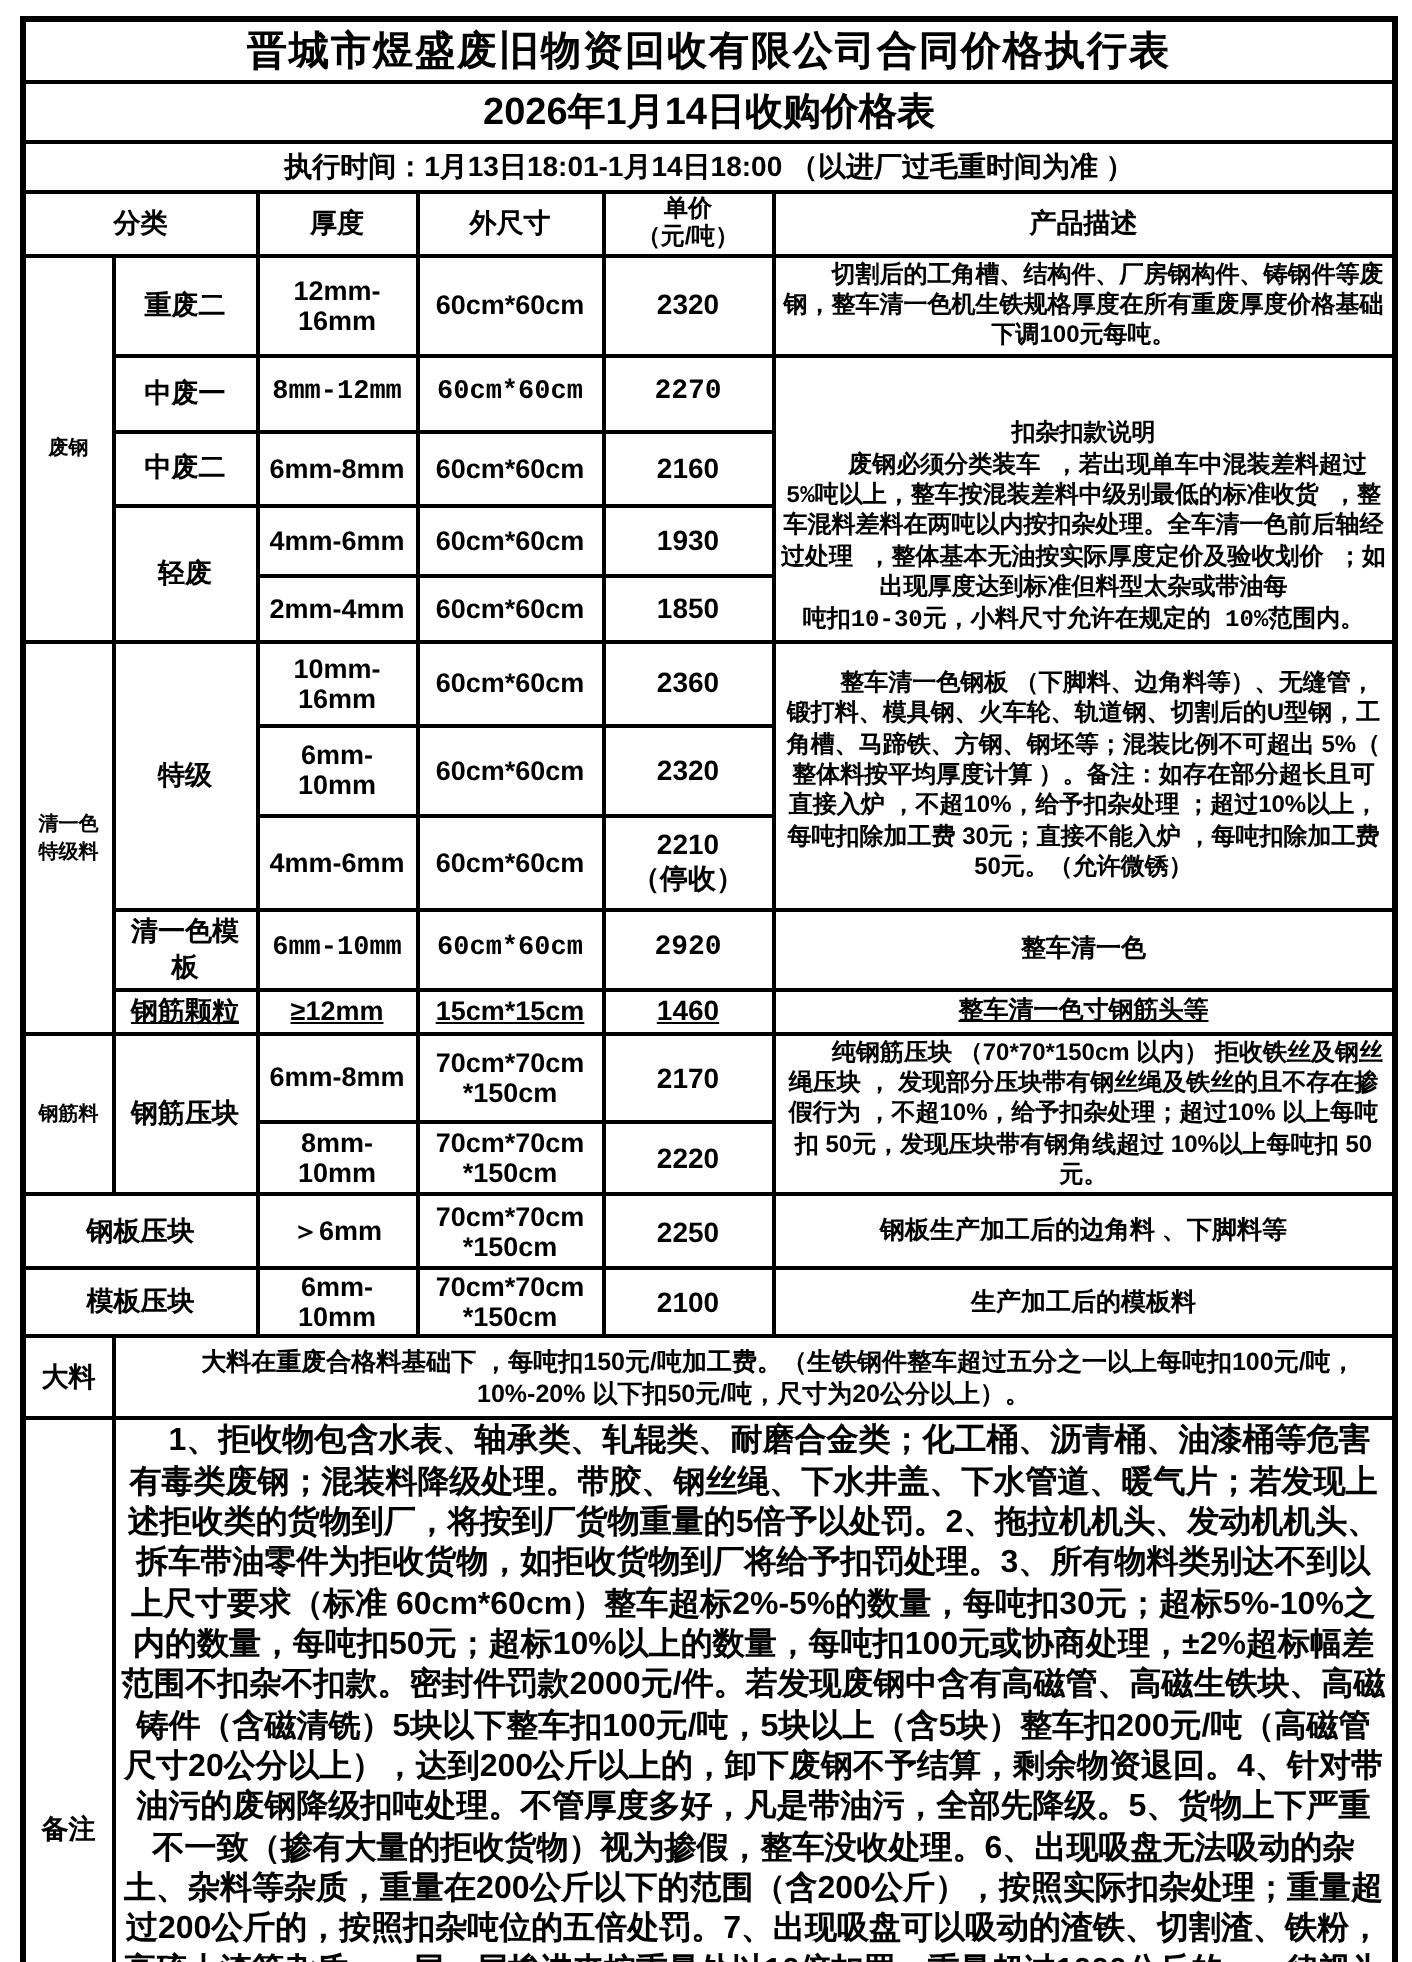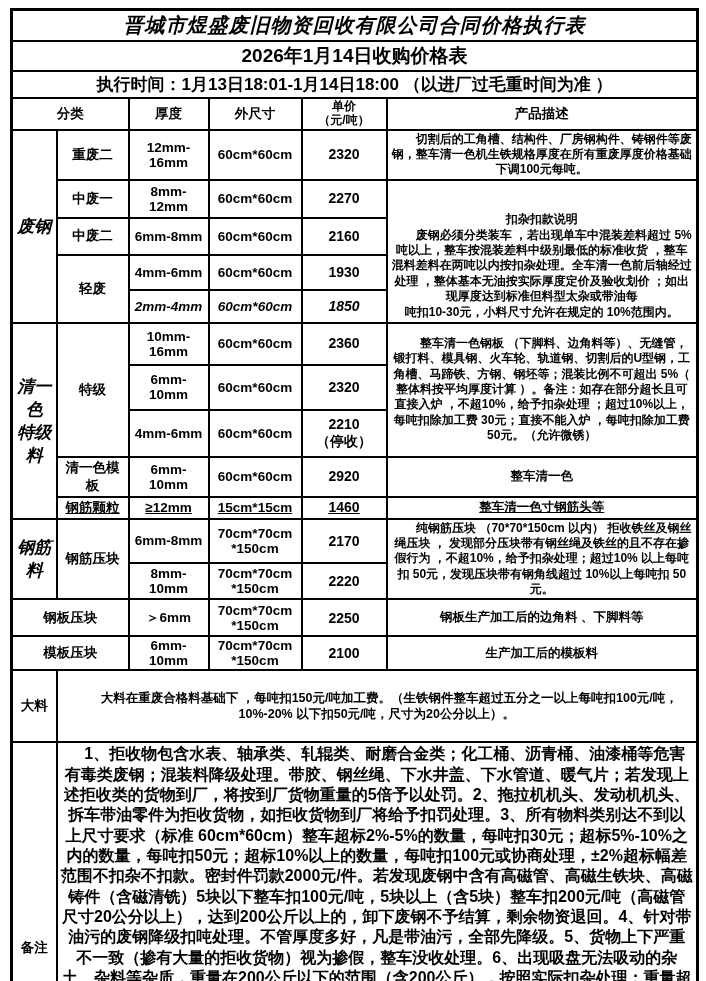--- a/index.html
+++ b/index.html
@@ -24,38 +24,38 @@
     text-align: center;
     vertical-align: middle;
     padding: 1px 3px;
     overflow: hidden;
   }
 
   .h-title   { height: 30px; }
   .h-subtitle{ height: 24px; }
   .h-exec    { height: 25px; }
   .h-cols    { height: 16px; }
-  .r1 { height: 42px; } .r2 { height: 38px; } .r3 { height: 37px; }
-  .r4 { height: 35px; } .r5 { height: 33px; font-style: italic; }
+  .r1 { height: 42px; } .r2 { height: 38px; font-family: Liberation Mono, monospace; } .r3 { height: 37px; }
+  .r4 { height: 35px; } .r5 { height: 33px; }
   .r6 { height: 42px; } .r7 { height: 45px; } .r8 { height: 47px; }
-  .r9 { height: 33px; } .r10{ height: 16px; text-decoration: underline; }
+  .r9 { height: 33px; font-family: Liberation Mono, monospace; } .r10{ height: 16px; text-decoration: underline; }
   .r11{ height: 42px; } .r12{ height: 33px; }
   .r13{ height: 37px; } .r14{ height: 29px; }
-  .r15{ height: 72px; } .r16{ height: 176px; }
+  .r15{ height: 41px; } .r16{ height: 176px; }
   .rfoot { height: 91px; }
 
-  td.title    { font-size: 20px; letter-spacing: 1px; font-style: italic; }
+  td.title    { font-size: 20px; letter-spacing: 1px; }
   td.subtitle { font-size: 19px; }
-  td.exec     { font-size: 17px; }
+  td.exec     { font-size: 14px; }
   .h-cols td  { font-size: 13.5px; }
   td.price-head { font-size: 12px; line-height: 1.15; }
 
   td.cell { font-size: 13.5px; }
   td.num  { font-size: 14px; line-height: 1.2; }
-  td.group{ font-size: 17px; font-style: italic; }
+  td.group{ font-size: 10px; }
 
   .multiline { white-space: pre-line; }
 
   td.desc {
     font-size: 12px;
     line-height: 1.28;
     text-align: justify;
     text-justify: inter-ideograph;
     padding: 2px 6px;
   }

